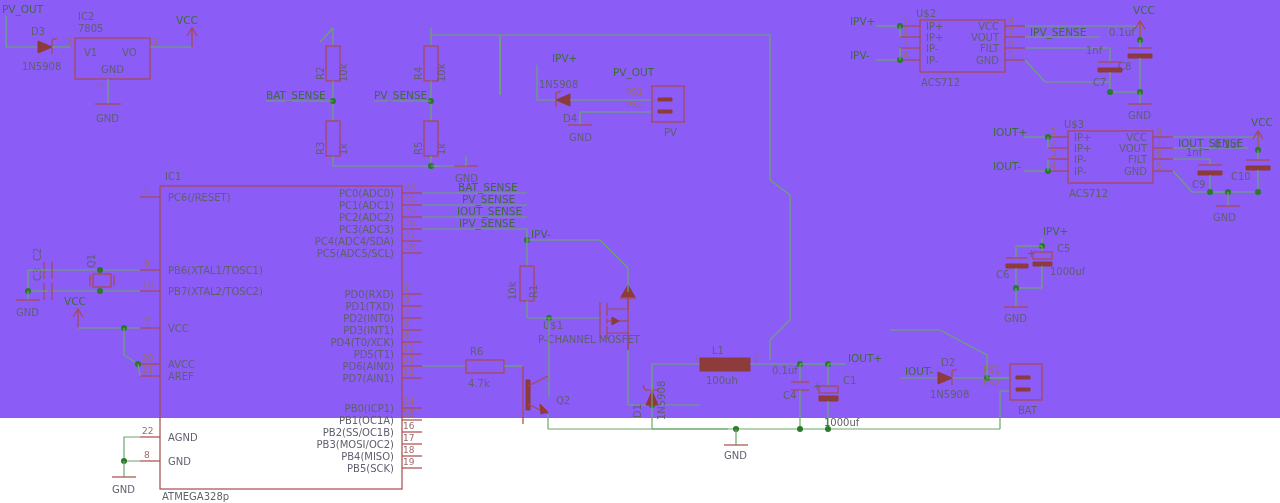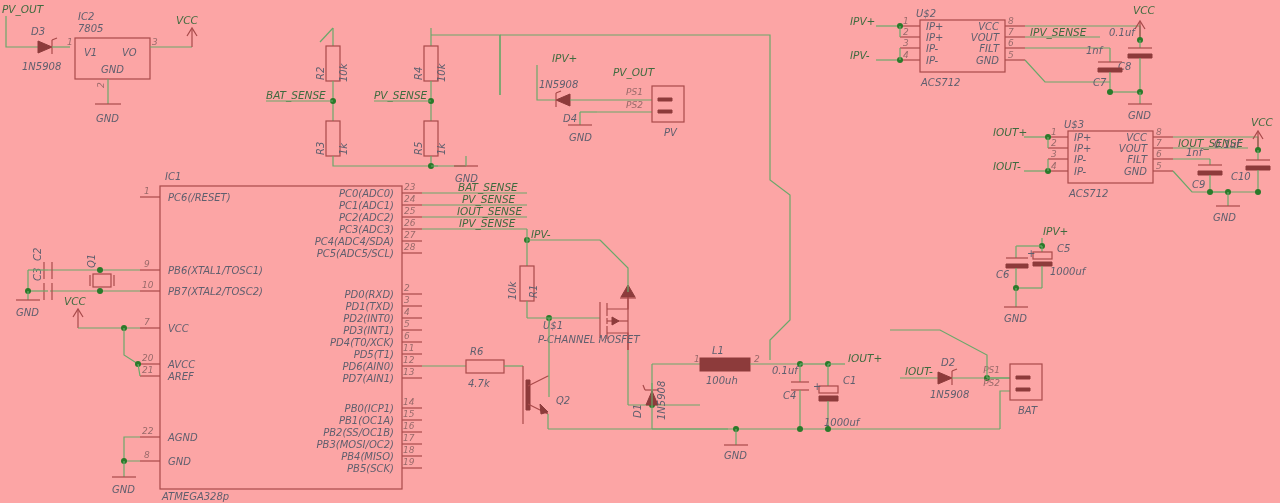--- a/index.html
+++ b/index.html
@@ -1,18 +1,18 @@
 <!DOCTYPE html>
 <html><head>
 <meta charset="utf-8">
 <style>
   html,body{margin:0;padding:0;background:#ffffff;}
   body{width:1280px;height:503px;overflow:hidden;
        font-family:"DejaVu Sans","Liberation Sans",sans-serif;}
-  #stage{position:relative;width:1280px;height:503px;background:#fca5a5;font-style:italic;}
+  #stage{position:relative;width:1280px;height:418px;background:#8b5cf6;}
   svg{display:block;}
   .wire{stroke:#6aa86a;stroke-width:1.2;fill:none;}
   .part{stroke:#a84a4a;stroke-width:1.2;fill:none;}
   .partfill{fill:#8d3b3b;stroke:#8d3b3b;}
   .junc{fill:#2a7a2a;}
   text{font-family:"DejaVu Sans","Liberation Sans",sans-serif;}
   .tlab{fill:#5f5f6e;font-size:10px;}
   .tnet{fill:#3f6b3f;font-size:10.5px;}
   .tpin{fill:#9a6a6a;font-size:9px;}
   .tval{fill:#5f5f6e;font-size:10px;}

